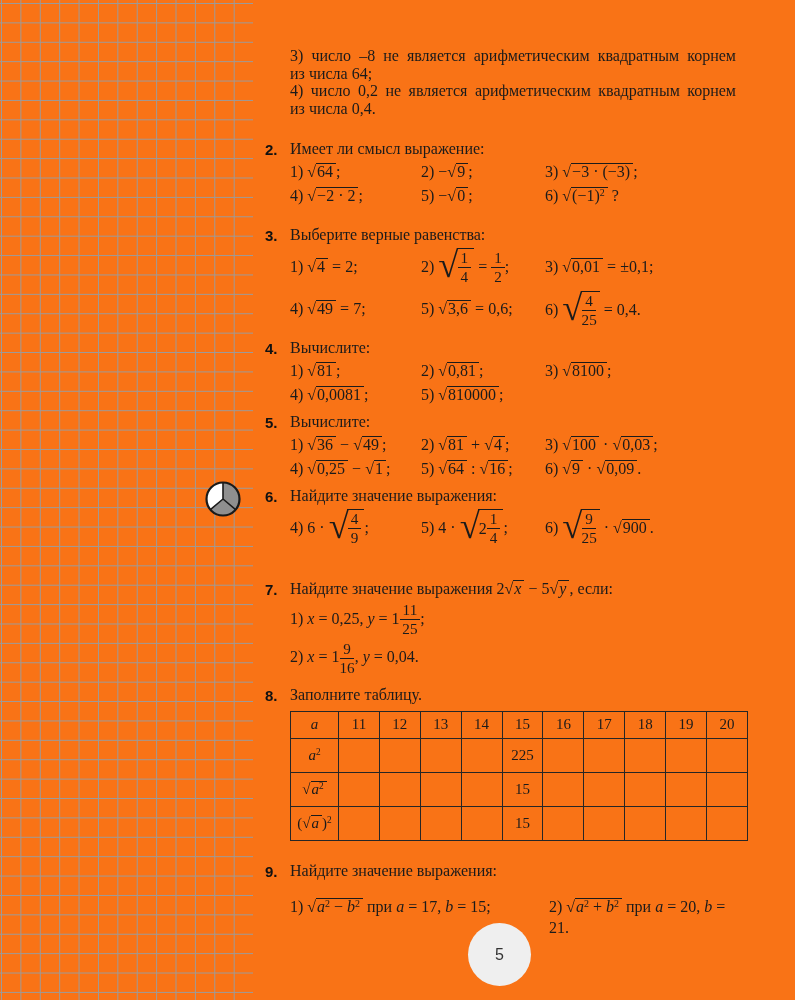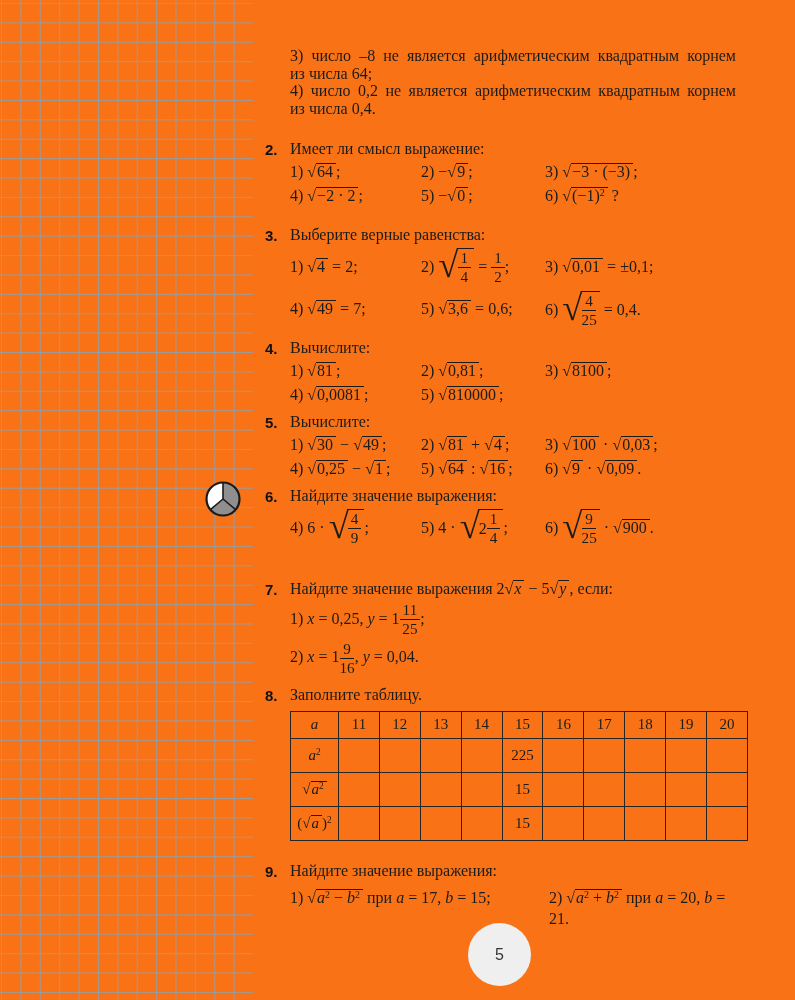--- a/index.html
+++ b/index.html
@@ -21,21 +21,21 @@
   .intro .j{text-align:justify;text-align-last:justify;}
   .item{position:absolute;left:0;width:100%;display:flex;}
   .i2{top:139px}.i3{top:225px}.i4{top:338px}.i5{top:412px}
   .i6{top:486px}.i7{top:579px}.i8{top:685px}.i9{top:861px}
   .inum{flex:0 0 25px;font-family:"Liberation Sans",sans-serif;font-weight:bold;
         font-size:15px;line-height:21px;color:#111;}
   .ibody{flex:1;min-width:0;}
   .ititle{line-height:20px;}
   .row{align-items:baseline;}
   .c3{display:grid;grid-template-columns:131px 124px 1fr;margin-top:3px;}
-  .c2{display:grid;grid-template-columns:259px 1fr;margin-top:7px;}
+  .c2{display:grid;grid-template-columns:259px 1fr;margin-top:16px;}
   .c1{margin-top:3px;}
   
   sup{font-size:0.62em;line-height:0;vertical-align:0.5em;}
   .sq{display:inline-block;white-space:nowrap;}
   .sq::before{content:"√";}
   .sq .rad{display:inline-block;line-height:1.05;padding:1px 3px 0 1px;position:relative;}
   .sq .rad::after{content:"";position:absolute;left:0;right:0;top:0;border-top:1.4px solid #1b1b1b;}
   .sq.t{display:inline-flex;align-items:stretch;vertical-align:middle;white-space:nowrap;}
   .sq.t::before{content:"√";font-size:2.3em;line-height:0.95;}
   .sq.t .rad{display:flex;align-items:center;padding:2px 3px 2px 1px;margin-left:-2px;}
@@ -140,21 +140,21 @@
               <span class="expr">4) <span class="sq"><span class="rad">0,0081</span></span>;</span>
               <span class="expr">5) <span class="sq"><span class="rad">810000</span></span>;</span>
             </div>
           </div>
         </div>
         <div class="item i5">
           <span class="inum">5.</span>
           <div class="ibody">
             <div class="ititle">Вычислите:</div>
             <div class="row c3">
-              <span class="expr">1) <span class="sq"><span class="rad">30</span></span> − <span class="sq"><span class="rad">49</span></span>;</span>
+              <span class="expr">1) <span class="sq"><span class="rad">36</span></span> − <span class="sq"><span class="rad">49</span></span>;</span>
               <span class="expr">2) <span class="sq"><span class="rad">81</span></span> + <span class="sq"><span class="rad">4</span></span>;</span>
               <span class="expr">3) <span class="sq"><span class="rad">100</span></span> · <span class="sq"><span class="rad">0,03</span></span>;</span>
             </div>
             <div class="row c3">
               <span class="expr">4) <span class="sq"><span class="rad">0,25</span></span> − <span class="sq"><span class="rad">1</span></span>;</span>
               <span class="expr">5) <span class="sq"><span class="rad">64</span></span> : <span class="sq"><span class="rad">16</span></span>;</span>
               <span class="expr">6) <span class="sq"><span class="rad">9</span></span> · <span class="sq"><span class="rad">0,09</span></span>.</span>
             </div>
           </div>
         </div>

